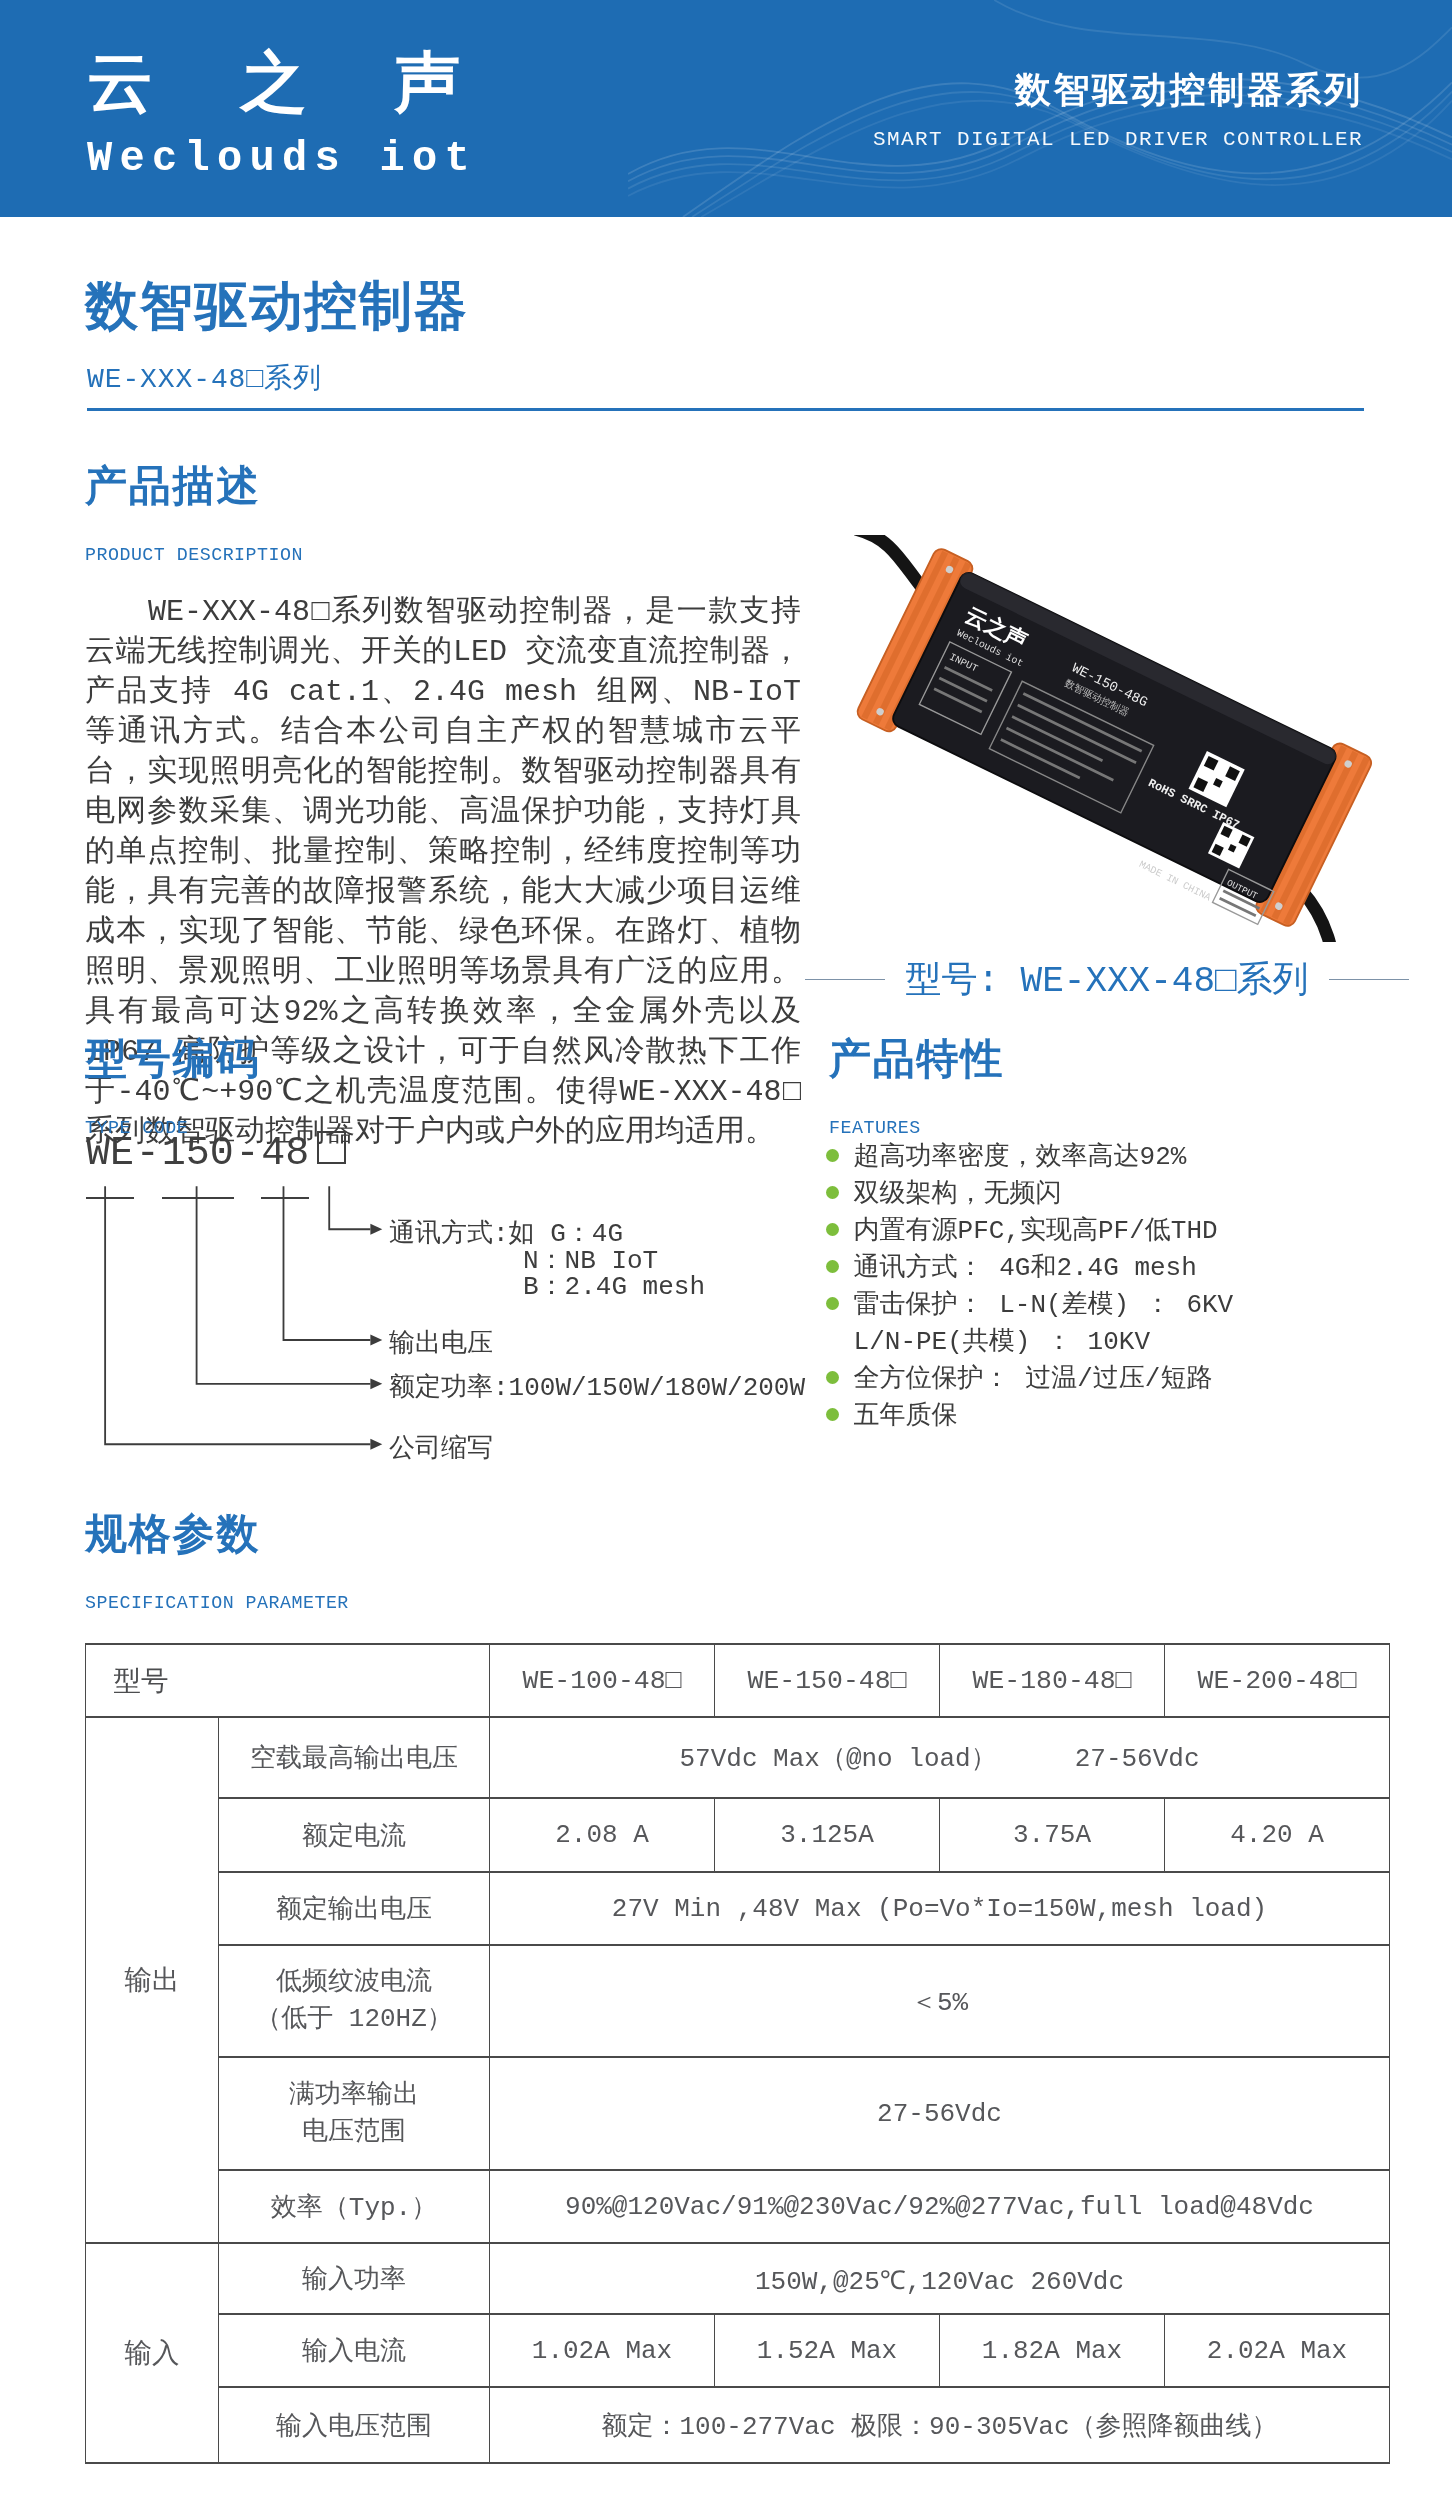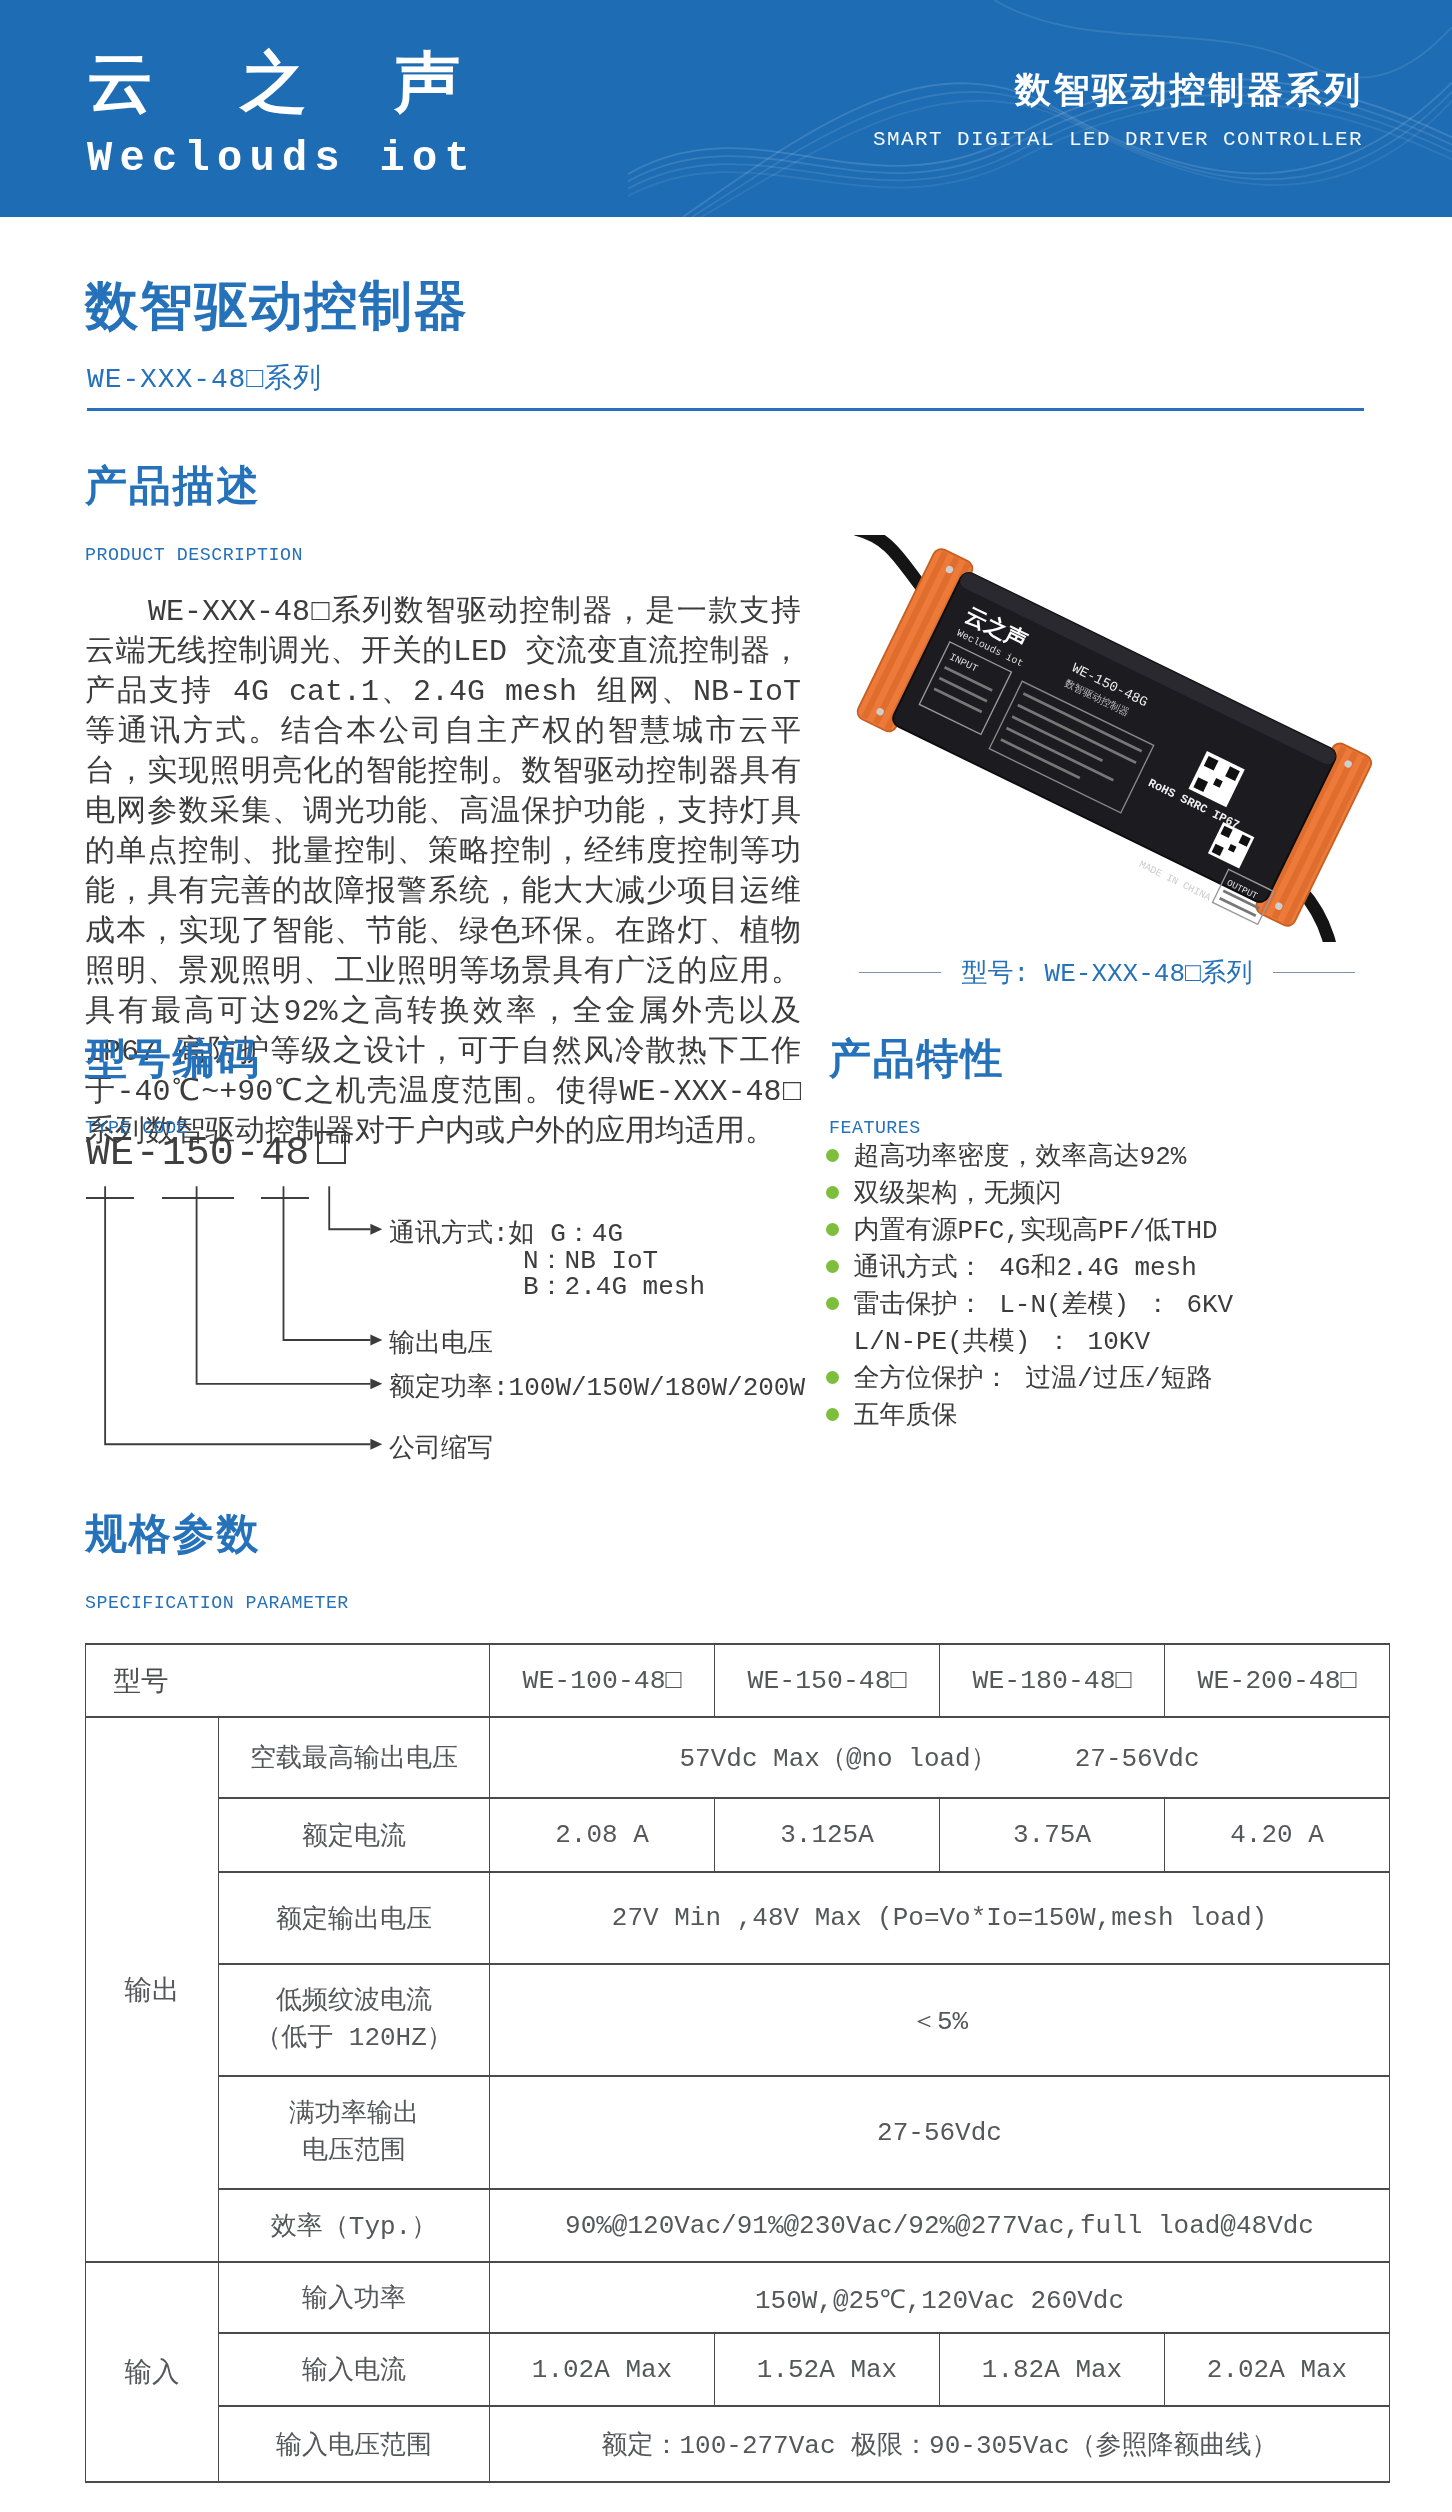--- a/index.html
+++ b/index.html
@@ -27,21 +27,21 @@
   .sec-feat{position:absolute;left:829px;top:1031px;}
   .sec-spec{position:absolute;left:85px;top:1506px;}
   
   .desc-body{
     position:absolute;left:85px;top:562px;width:716px;
     font-size:30px;line-height:40px;color:#3c3c3c;text-align:justify;text-indent:2.1em;
   }
   .figure{position:absolute;left:819px;top:535px;width:590px;height:407px;}
   .fig-caption{position:absolute;left:805px;top:955px;width:604px;display:flex;align-items:center;justify-content:center;gap:20px;}
   .fig-caption .dash{width:82px;height:1.8px;background:#7d92a8;}
-  .fig-caption .txt{font-size:26px;color:#2572ba;white-space:nowrap;}
+  .fig-caption .txt{font-size:36px;color:#2572ba;white-space:nowrap;}
   
   .model-line{position:absolute;left:86px;top:1131px;font-size:40px;color:#3f3f3f;white-space:nowrap;}
   .model-line .seg{display:inline-block;}
   .model-line .seg-u{border-bottom:2.7px solid #3f3f3f;padding-bottom:21px;}
   .model-line .seg-dash{padding:0 1.8px;}
   .model-box{display:inline-block;width:25px;height:29px;border:2.7px solid #3f3f3f;margin-left:7.3px;vertical-align:baseline;}
   .tc-svg{position:absolute;left:85px;top:1186px;}
   .tc-label{position:absolute;font-size:26px;color:#3d3d3d;white-space:nowrap;}
   .tc-comm1{left:389px;top:1215px;}
   .tc-comm2{left:523px;top:1242px;}
@@ -253,21 +253,21 @@
       <td>空载最高输出电压</td>
       <td colspan="4">57Vdc Max（@no load）　　　27-56Vdc</td>
     </tr>
     <tr style="height:74px">
       <td>额定电流</td>
       <td>2.08 A</td>
       <td>3.125A</td>
       <td>3.75A</td>
       <td>4.20 A</td>
     </tr>
-    <tr style="height:92px">
+    <tr style="height:73px">
       <td>额定输出电压</td>
       <td colspan="4">27V Min ,48V Max (Po=Vo*Io=150W,mesh load)</td>
     </tr>
     <tr style="height:112px">
       <td class="pre">低频纹波电流
 （低于 120HZ）</td>
       <td colspan="4">＜5%</td>
     </tr>
     <tr style="height:113px">
       <td class="pre">满功率输出

